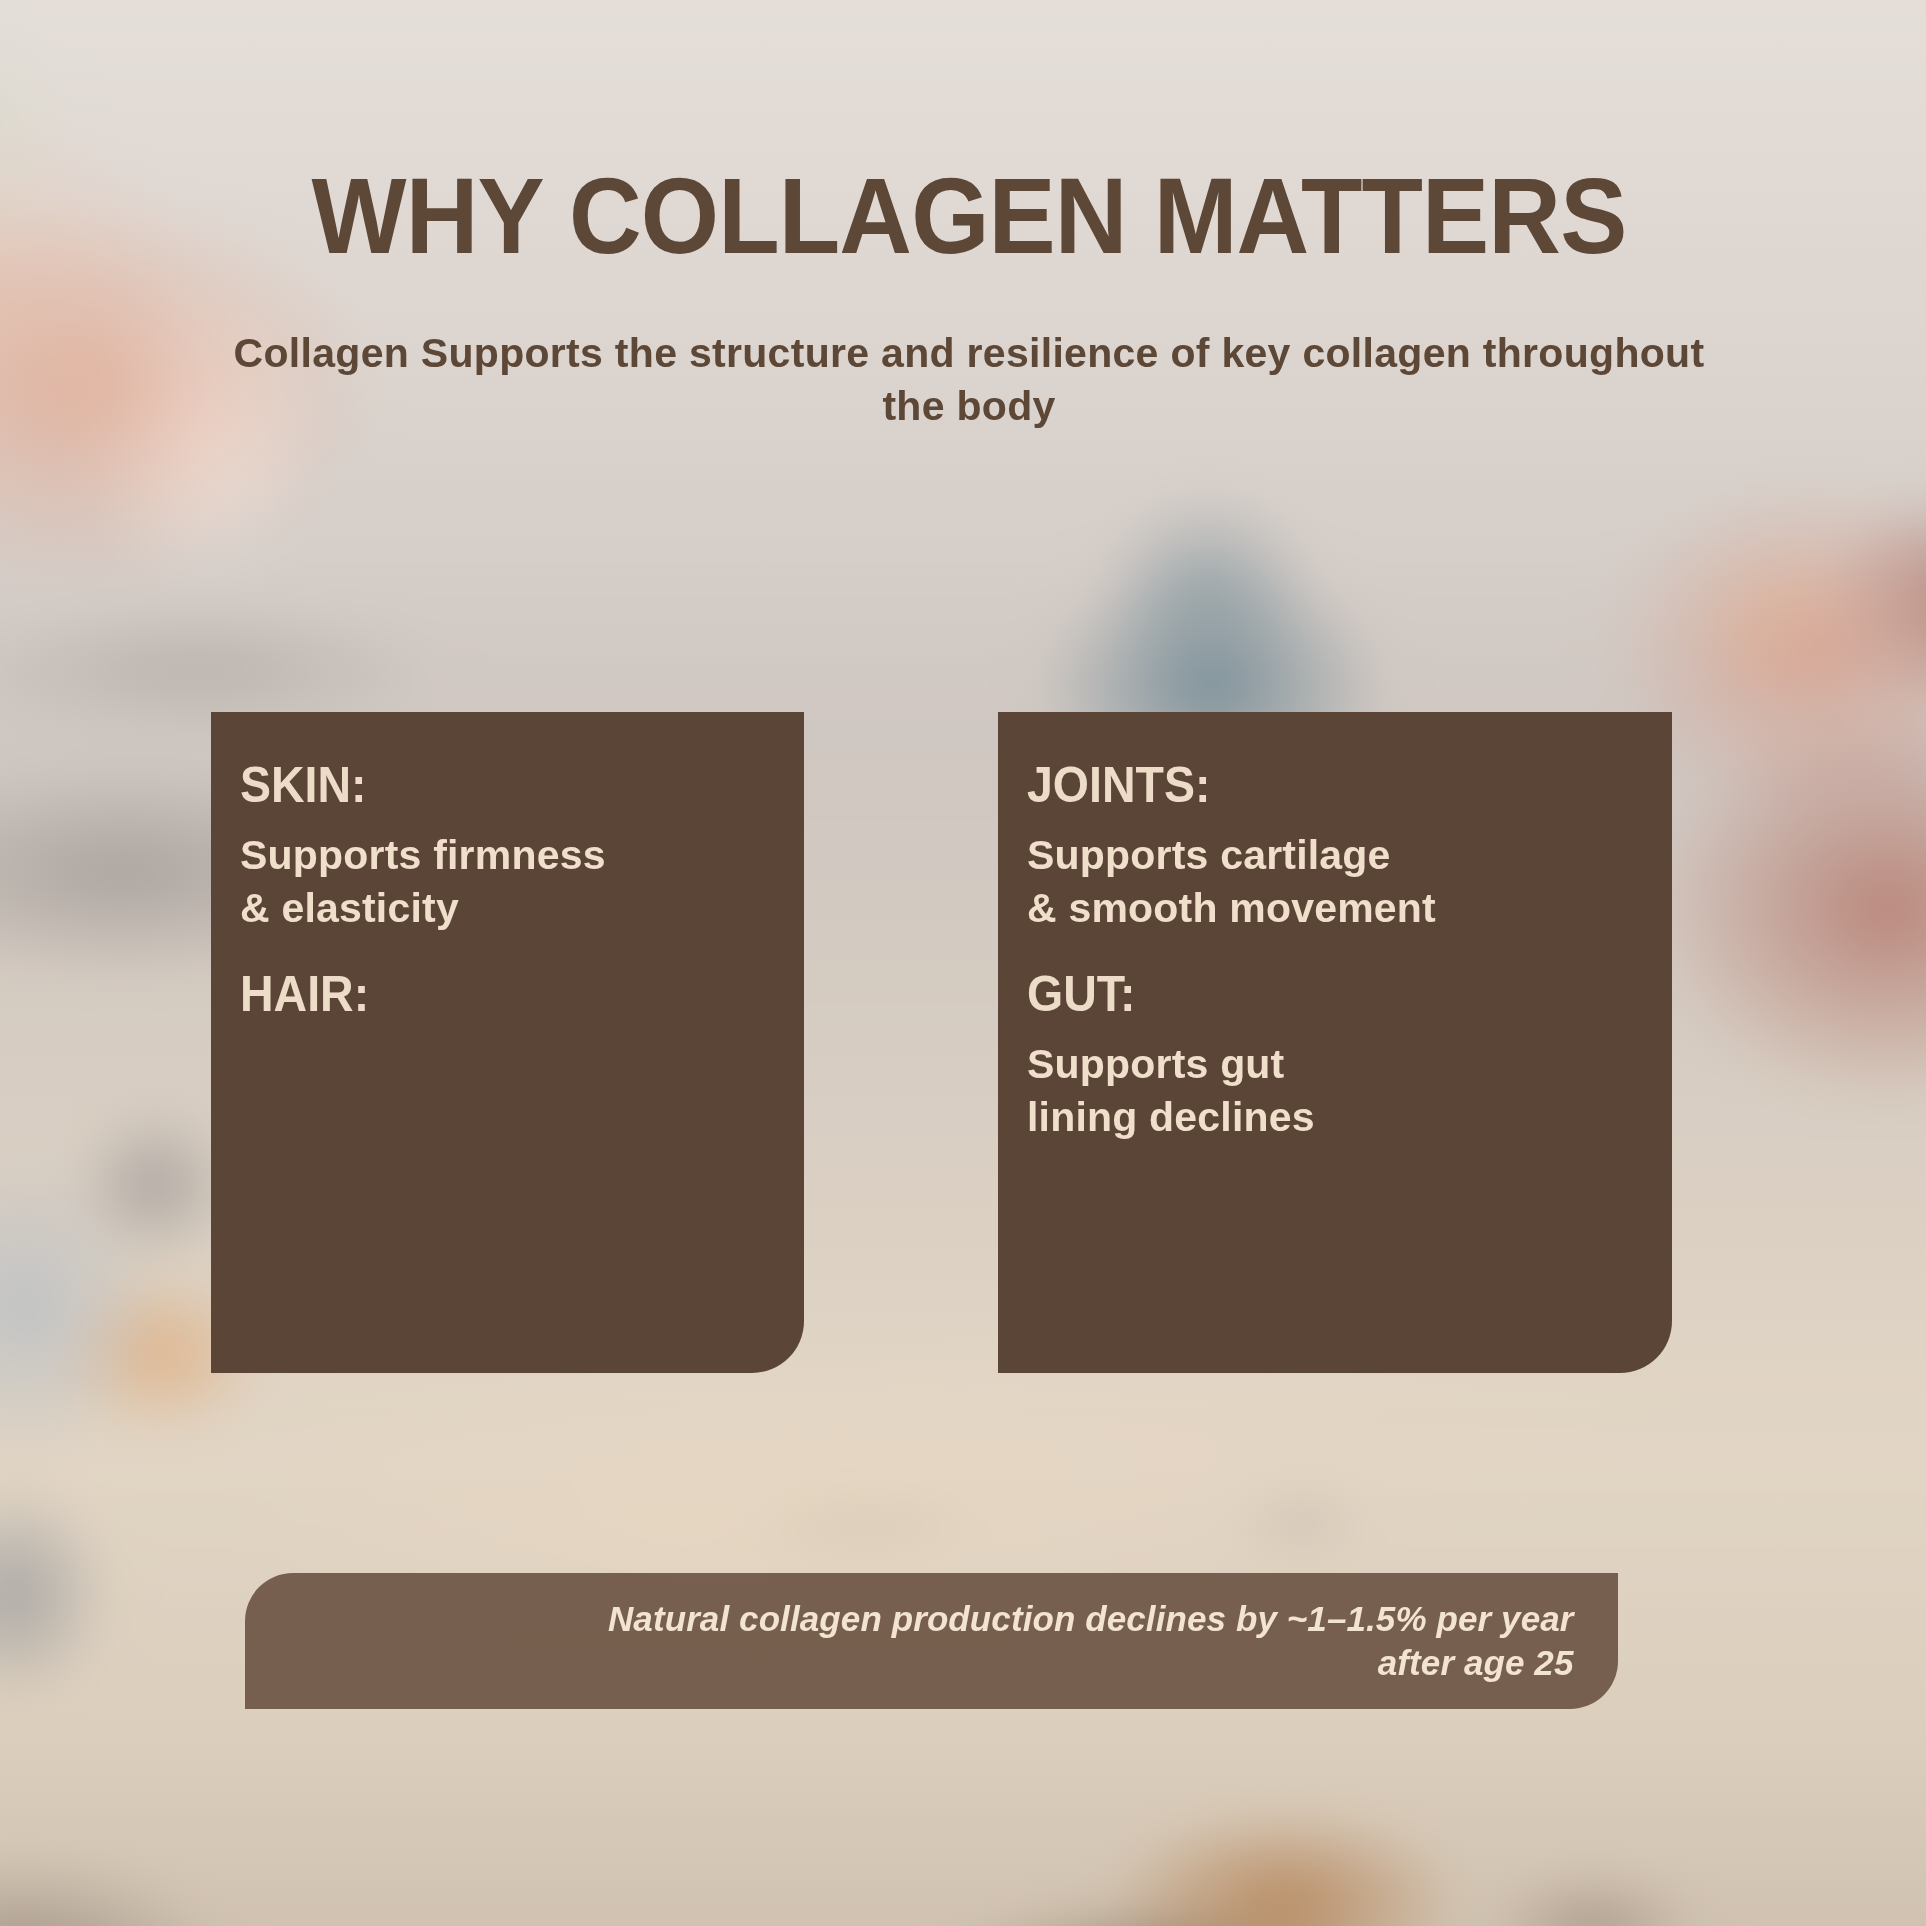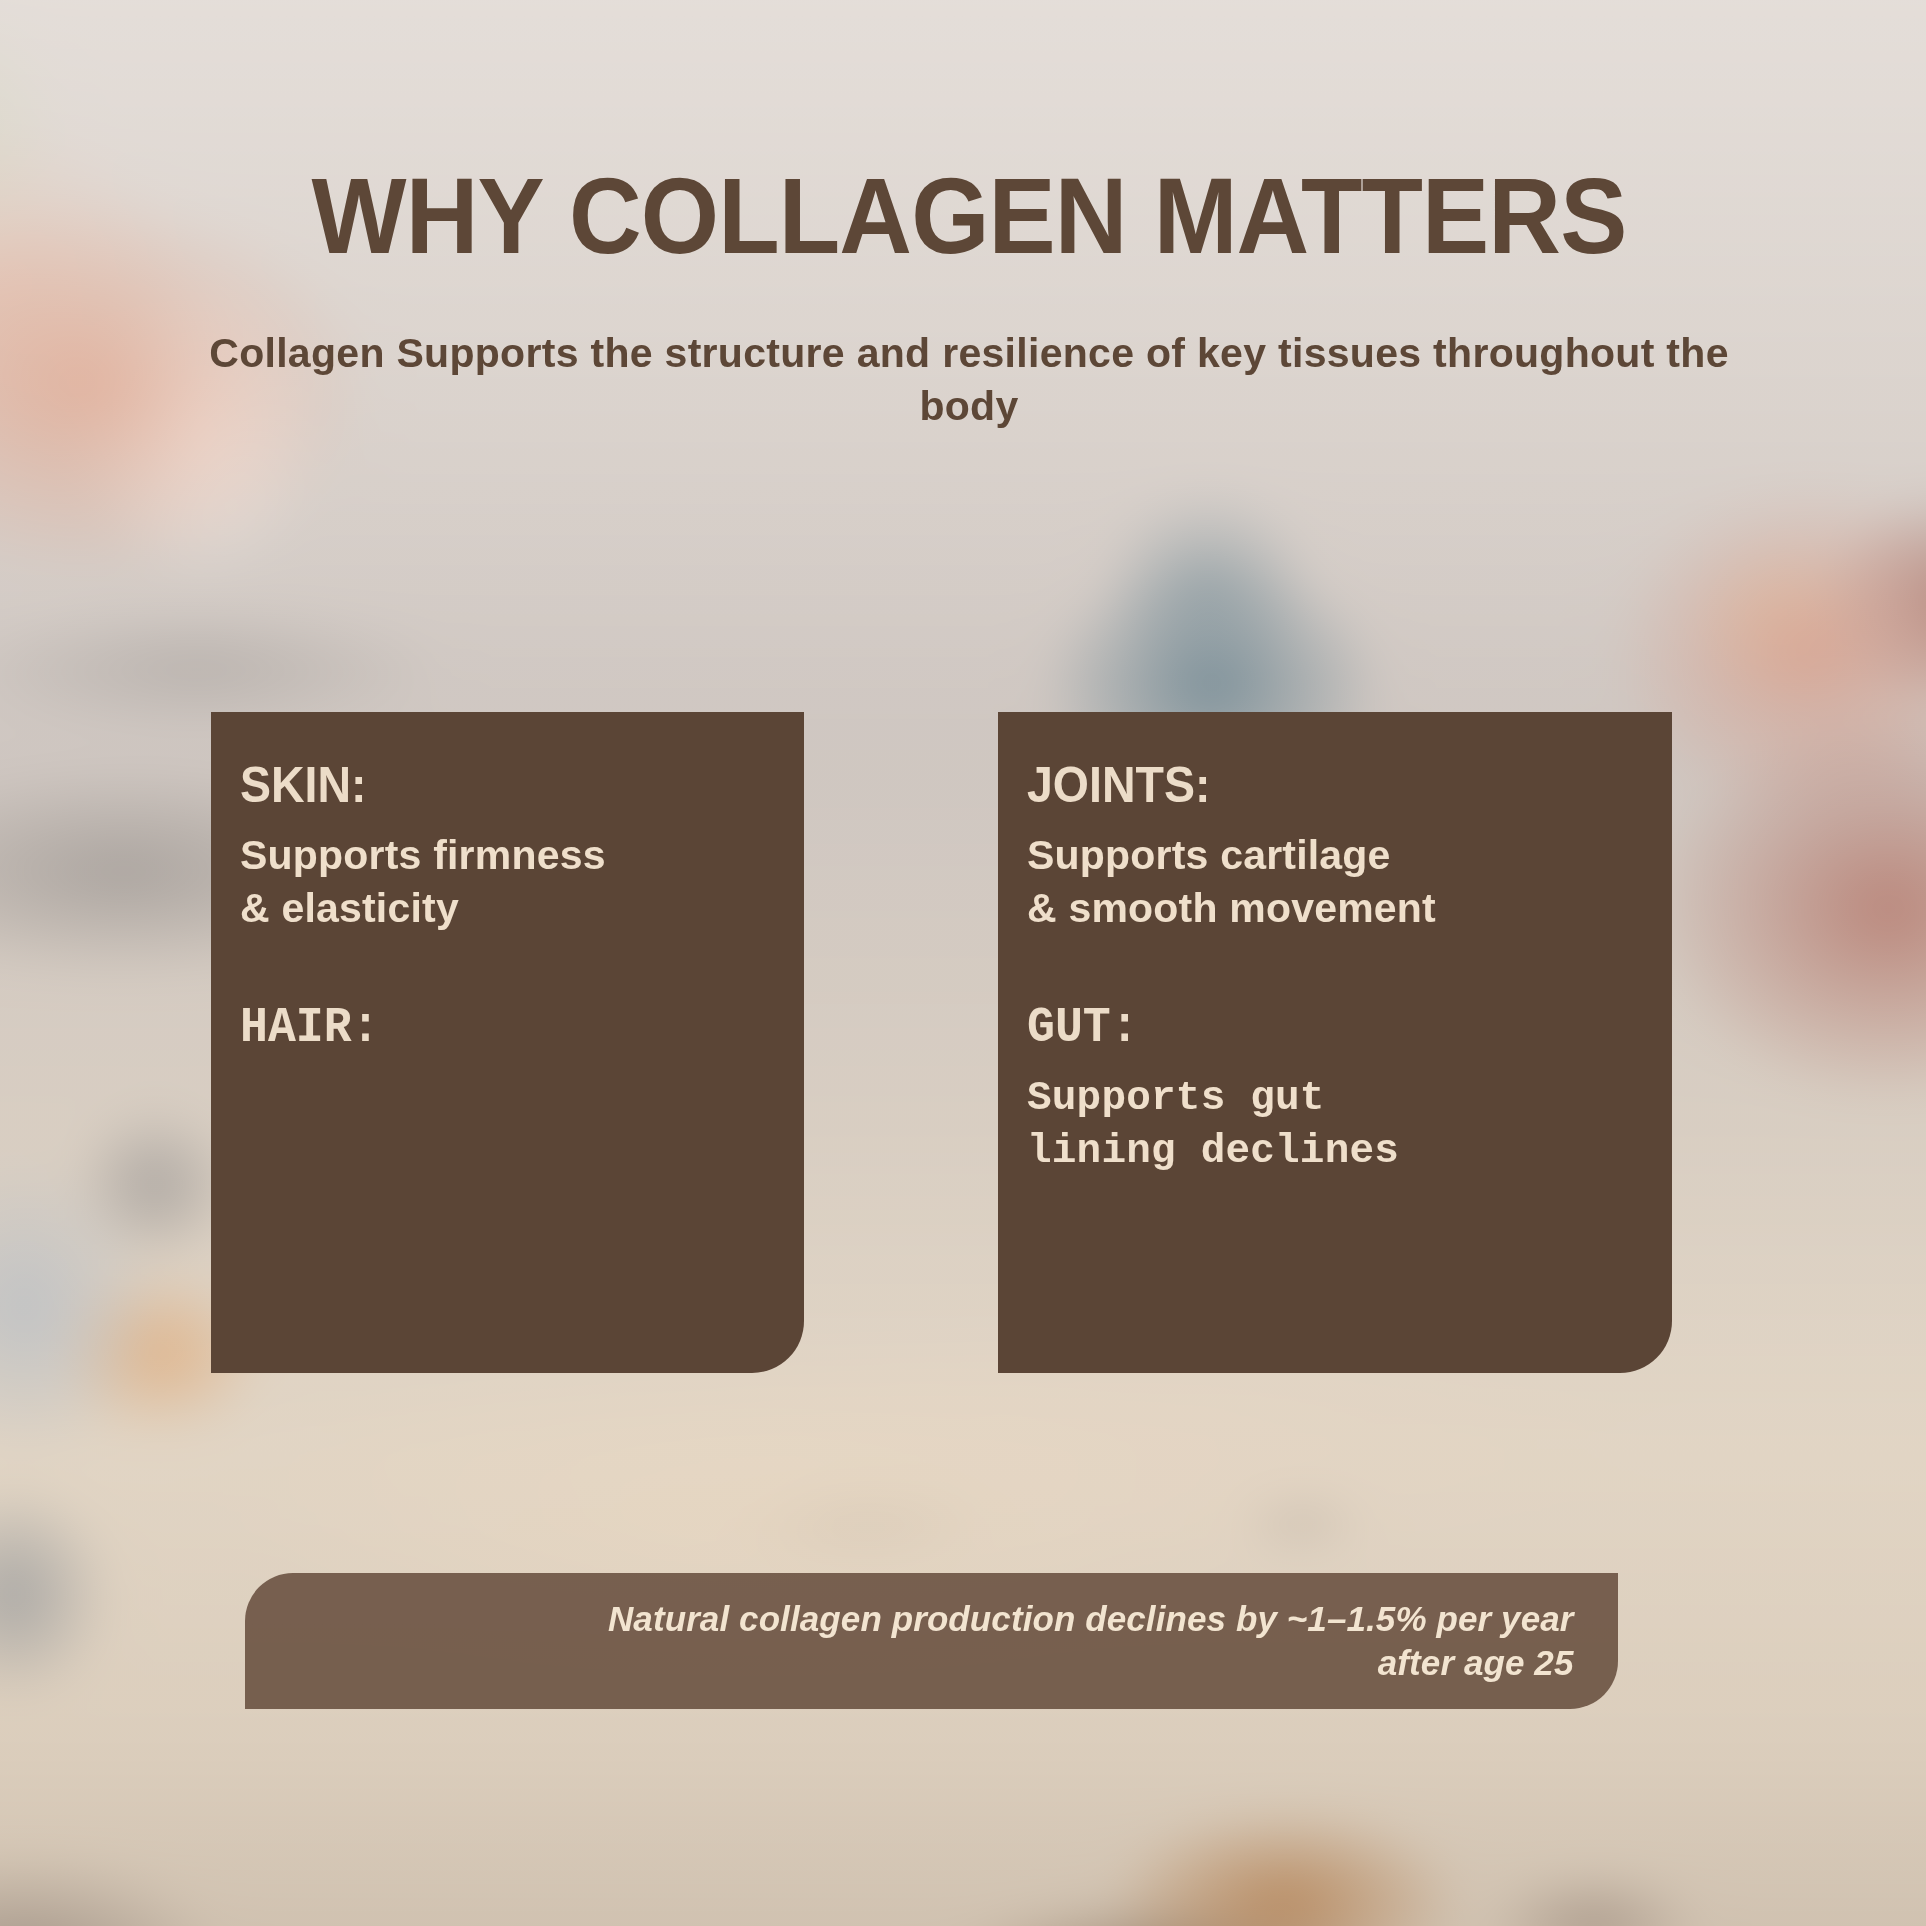--- a/index.html
+++ b/index.html
@@ -104,21 +104,21 @@
     background:#5b4536;
     border-radius:0 0 52px 0;
     box-sizing:border-box;
     padding:48px 30px 0 29px;
   }
   .card--left{left:0;width:593px;}
   .card--right{left:787px;width:674px;}
 
   .card-block{margin:0 0 23px 0;}
   .card-block:last-child{margin-bottom:0;}
-  .card-block--spacer{margin-top:67px;font-family:Liberation Mono, monospace;}
+  .card-block--spacer{margin-top:33px;}
 
   .card-h{
     margin:0 0 19px 0;
     font-size:50px;
     line-height:1.0;
     font-weight:700;
     letter-spacing:0px;
     color:#ecdcc8;
     transform:scaleX(.93);
     transform-origin:left center;
@@ -160,21 +160,21 @@
 </head>
 <body>
 
 <div class="canvas">
 
   <div class="bg"></div>
   <div class="bg-haze"></div>
 
   <div class="header">
     <h1 class="title">WHY COLLAGEN MATTERS</h1>
-    <p class="subtitle">Collagen Supports the structure and resilience of key tissues throughout the body</p>
+    <p class="subtitle">Collagen Supports the structure and resilience of key collagen throughout the body</p>
   </div>
 
   <div class="cards">
 
     <div class="card card--left">
       <div class="card-block">
         <h2 class="card-h">SKIN:</h2>
         <p class="card-p">Supports firmness
 &amp; elasticity</p>
       </div>

